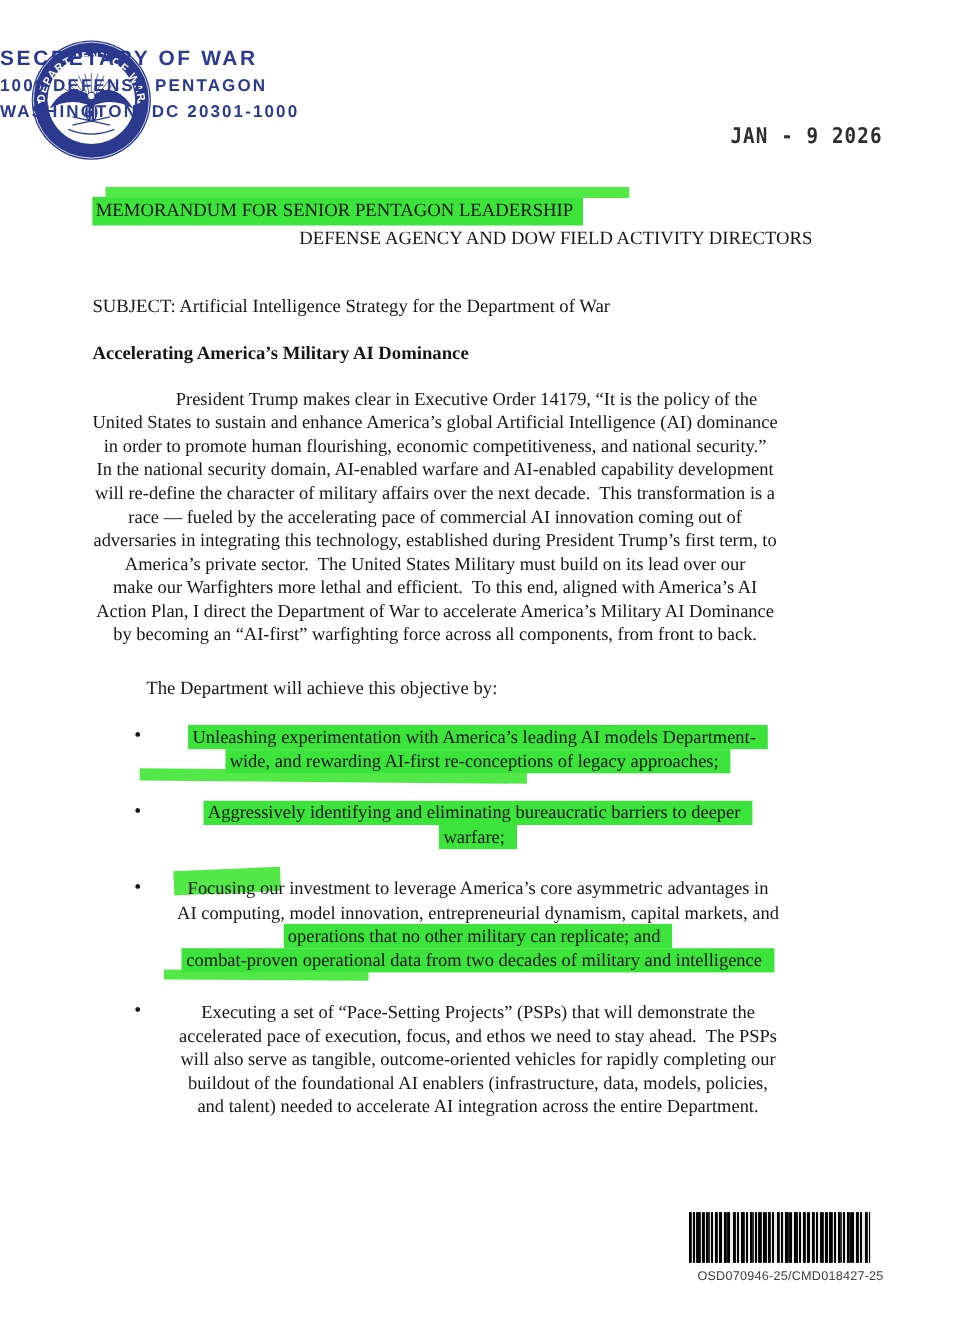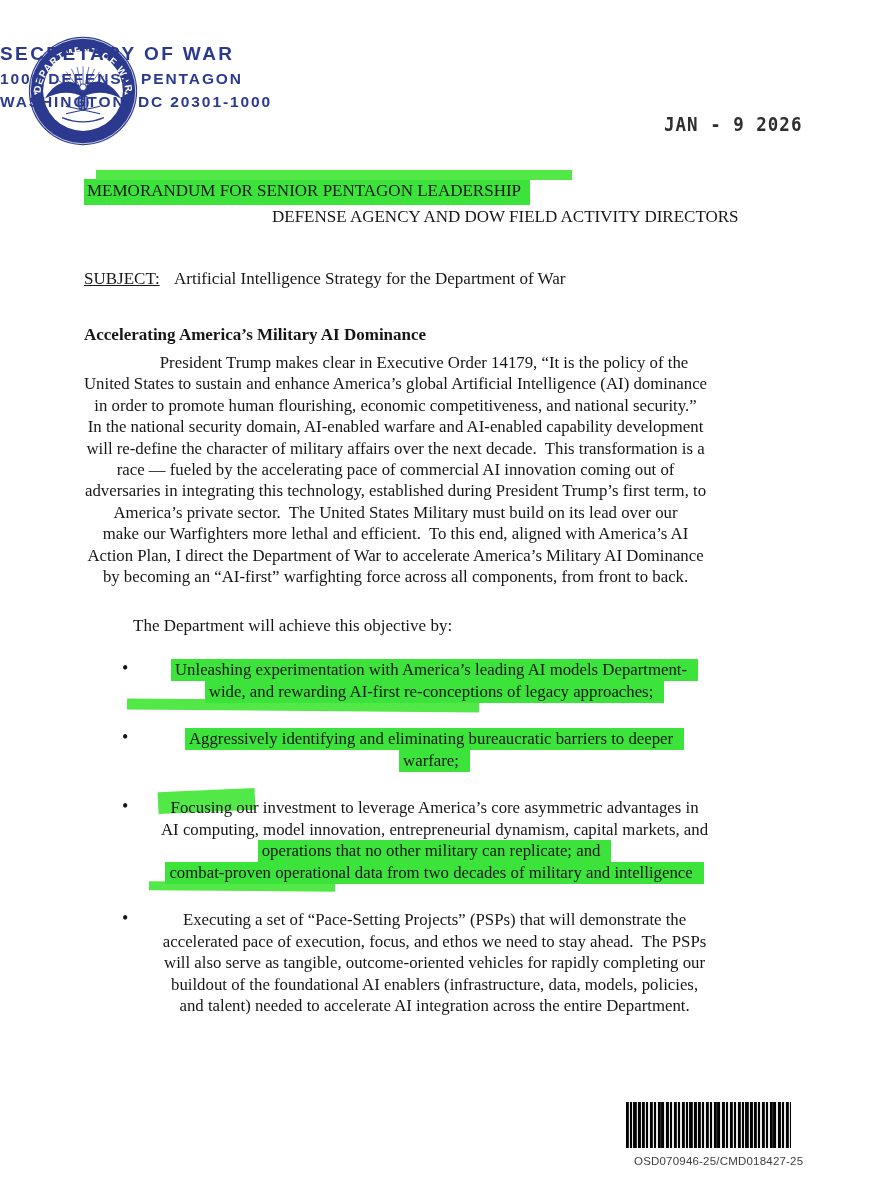--- a/index.html
+++ b/index.html
@@ -27,22 +27,22 @@
   
   .memo-block{position:absolute;left:84px;top:179px;font-size:17px;line-height:23.5px;}
   .memo-hl{position:relative;display:inline-block;background:var(--hl);padding:0 9px 2px 3px;}
   .memo-hl::before{
     content:"";position:absolute;top:-9px;left:12px;width:calc(100% + 30px);
     height:10px;background:var(--hl2);
   }
   .memo-cont{margin-left:188px;}
 
   .subject{position:absolute;left:84px;top:269px;font-size:17px;}
-  .subject-label{margin-right:11px;text-decoration:underline;}
-  .heading{position:absolute;left:84px;top:325px;font-size:17px;font-weight:700;}
+  .subject-label{}
+  .heading{position:absolute;left:84px;top:311px;font-size:17px;font-weight:700;}
 
   
   .para{position:absolute;left:84px;top:352px;font-size:16.8px;line-height:21.4px;}
   .line{white-space:pre;text-align:center;}
   .para .line.first{padding-left:57px;}
   .objective{position:absolute;left:133px;top:616px;font-size:17px;}
 
   .bullets{position:absolute;left:122px;top:659px;font-size:16.8px;line-height:21.5px;}
   .bullet{position:relative;padding-left:39px;margin-bottom:26px;}
   .bullet .dot{position:absolute;left:0;top:-1px;font-size:18px;}

